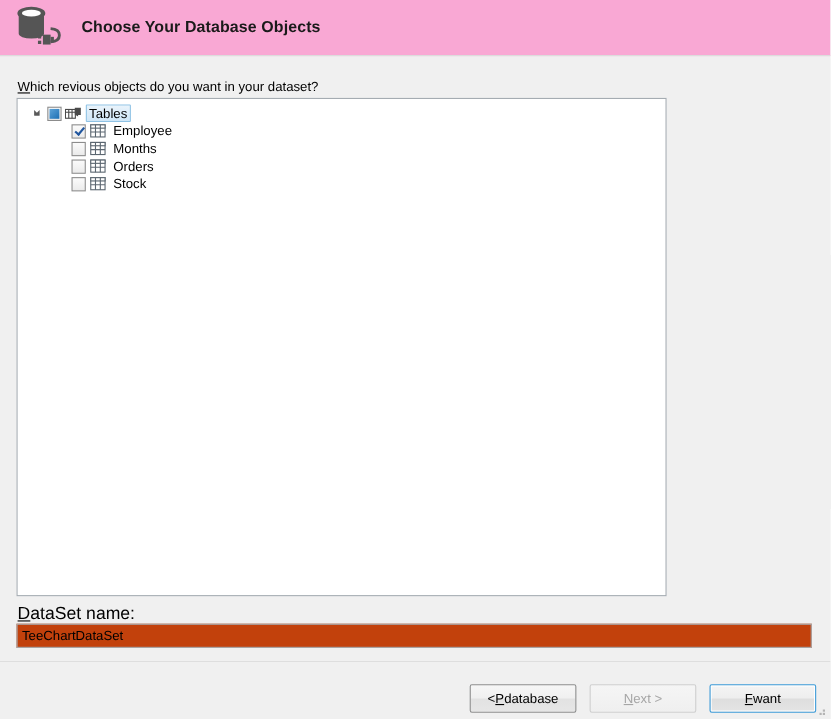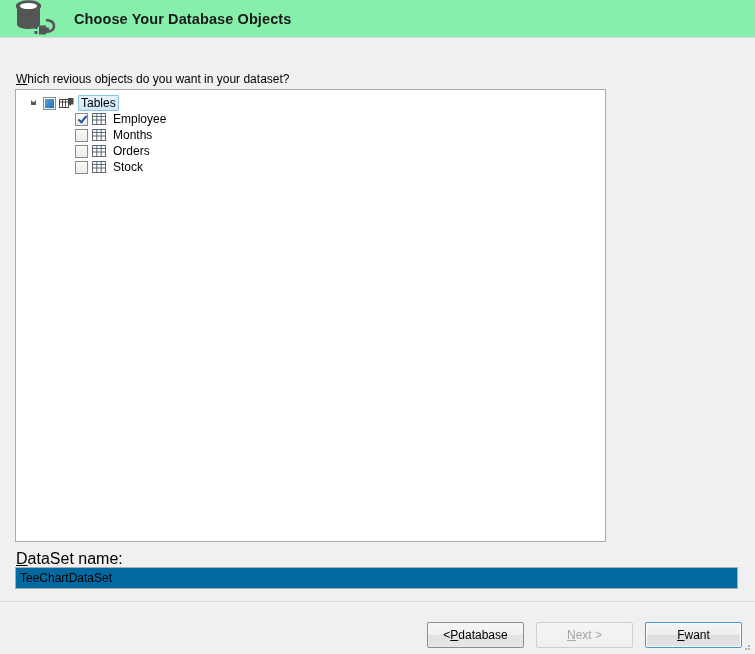--- a/index.html
+++ b/index.html
@@ -12,22 +12,22 @@
     background: #f0f0f0;
     font-family: "Liberation Sans", sans-serif;
     font-size: 12px;
     color: #000;
     overflow: hidden;
     position: relative;
   }
 
   
   .header {
-    height: 38px;
-    background: #86efac;
+    height: 51px;
+    background: #f9a8d4;
     border-bottom: 1px solid #dcdcdc;
     display: flex;
     align-items: center;
     padding-left: 14px;
     box-sizing: border-box;
   }
   .header-icon {
     width: 46px;
     height: 40px;
     position: relative;
@@ -76,21 +76,21 @@
     display: flex;
     align-items: center;
     height: 16px;
     margin-top: 0px;
     padding-left: 0px;
     white-space: nowrap;
   }
   .tree-rows { padding-top: 5px; }
 
   .indent-0 { padding-left: 11px; }
-  .indent-1 { padding-left: 43px; }
+  .indent-1 { padding-left: 33px; }
 
   .twisty {
     width: 16px;
     height: 16px;
     flex: 0 0 16px;
     position: relative;
   }
   .twisty.expanded::before {
     content: "";
     position: absolute;
@@ -192,21 +192,21 @@
     font-size: 16px;
   }
   .ds-input {
     position: absolute;
     left: 15px;
     top: 514px;
     width: 723px;
     height: 22px;
     box-sizing: border-box;
     border: 1px solid #a5acb2;
-    background: #0369a1;
+    background: #c2410c;
     font-family: "Liberation Sans", sans-serif;
     font-size: 12px;
     padding: 2px 4px;
     color: #000;
     outline: none;
   }
 
   
   .footer-sep {
     position: absolute;

